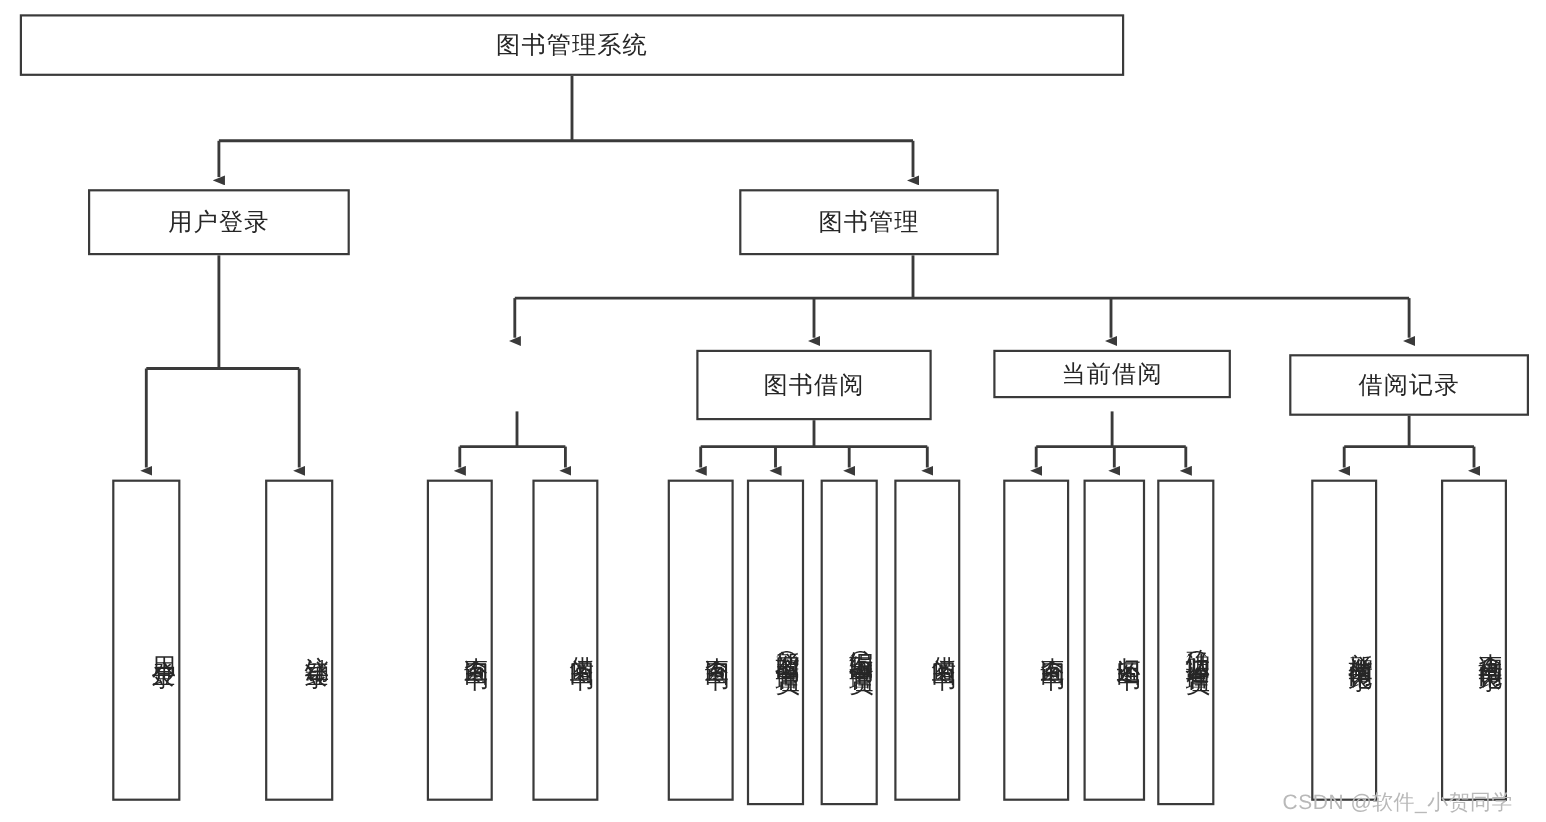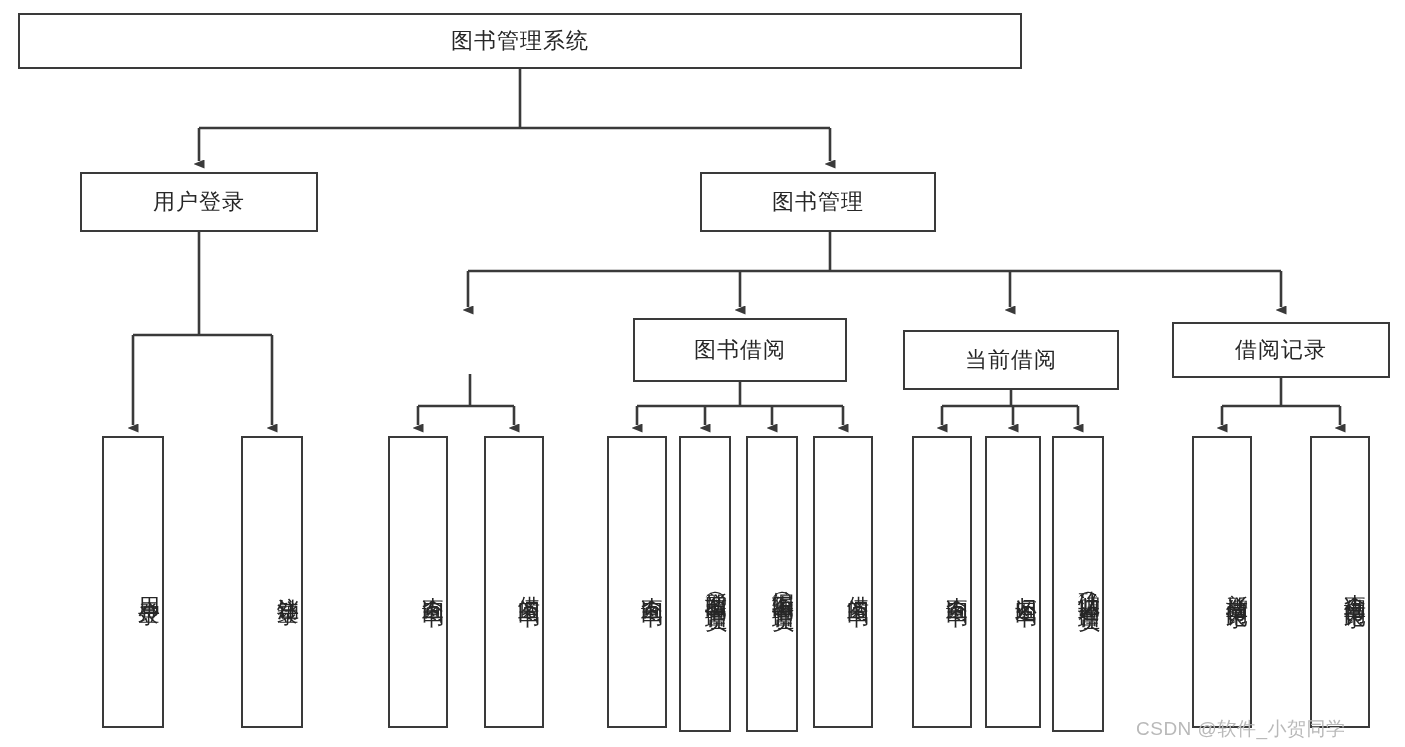--- a/index.html
+++ b/index.html
@@ -123,28 +123,28 @@
     </g>
   </svg>
 
   <div class="node horiz" id="node-root" style="left: 18px; top: 13px; width: 1004px; height: 56px;">
     <span class="node-label">图书管理系统</span>
   </div>
 
   <div class="node horiz" id="node-l2-0" style="left: 80px; top: 172px; width: 238px; height: 60px;">
     <span class="node-label">用户登录</span>
   </div>
-  <div class="node horiz" id="node-l2-1" style="left: 700px; top: 172px; width: 236px; height: 60px;">
+  <div class="node horiz" id="node-l2-1" style="left: 672px; top: 172px; width: 236px; height: 60px;">
     <span class="node-label">图书管理</span>
   </div>
 
   <div class="node horiz" id="node-l3-1" style="left: 633px; top: 318px; width: 214px; height: 64px;">
     <span class="node-label">图书借阅</span>
   </div>
-  <div class="node horiz" id="node-l3-2" style="left: 903px; top: 330px; width: 216px; height: 60px;">
+  <div class="node horiz" id="node-l3-2" style="left: 903px; top: 318px; width: 216px; height: 44px;">
     <span class="node-label">当前借阅</span>
   </div>
   <div class="node horiz" id="node-l3-3" style="left: 1172px; top: 322px; width: 218px; height: 56px;">
     <span class="node-label">借阅记录</span>
   </div>
 
   <div class="node vert" id="leaf-0" style="left: 102px; top: 436px; width: 62px; height: 292px;">
     <span class="node-label">用户登录</span>
   </div>
   <div class="node vert" id="leaf-1" style="left: 241px; top: 436px; width: 62px; height: 292px;">
@@ -177,15 +177,15 @@
   <div class="node vert toppad" id="leaf-10" style="left: 1052px; top: 436px; width: 52px; height: 296px;">
     <span class="node-label">确认归还（管理员）</span>
   </div>
   <div class="node vert" id="leaf-11" style="left: 1192px; top: 436px; width: 60px; height: 292px;">
     <span class="node-label">新增借阅记录</span>
   </div>
   <div class="node vert" id="leaf-12" style="left: 1310px; top: 436px; width: 60px; height: 292px;">
     <span class="node-label">查询借阅记录</span>
   </div>
 
-  <div class="watermark" id="watermark" style="left: 1136px; top: 716px;">CSDN @软件_小贺同学</div>
+  <div class="watermark" id="watermark" style="left: 1166px; top: 716px;">CSDN @软件_小贺同学</div>
 
 </div>
 
 </body></html>

